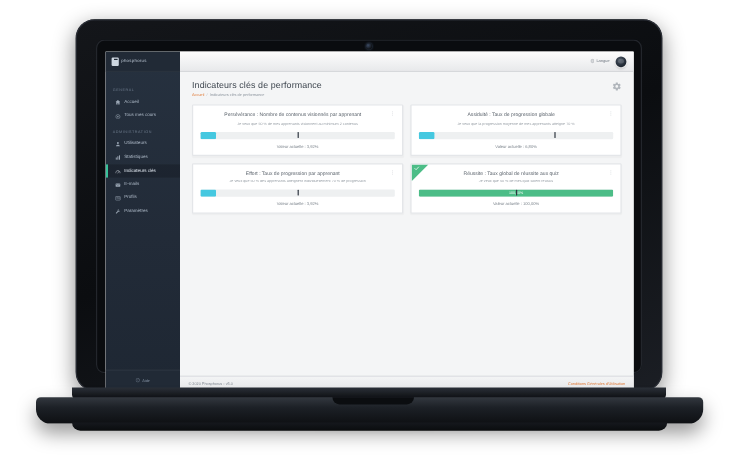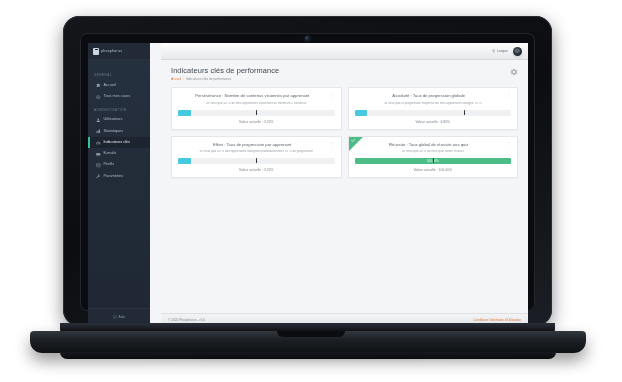--- a/index.html
+++ b/index.html
@@ -94,21 +94,21 @@
   .nav-item.active { background:rgba(0,0,0,0.18); border-left-color:#38c29a; color:#e3eaf2; }
   .nav-ico { width:4.5px; height:4.5px; flex:0 0 4.5px; opacity:.85; display:block; }
   .nav-label { line-height:1; }
 
   .sidebar-footer {
     height:17px; display:flex; align-items:center; justify-content:center; gap:2px;
     font-size:3.2px; color:#8593a4; border-top:1px solid rgba(255,255,255,0.05);
     background:#212a36;
   }
 
-  .main { flex:1 1 auto; height:100%; display:flex; flex-direction:column; background:#f4f5f6; min-width:0;padding-left:11px; }
+  .main { flex:1 1 auto; height:100%; display:flex; flex-direction:column; background:#f4f5f6; min-width:0; }
 
   .topbar {
     height:17px; flex:0 0 17px;
     background: linear-gradient(180deg,#fdfdfd 0%, #e8e9eb 100%);
     border-bottom:1px solid #d6d8db;
     display:flex; align-items:center; justify-content:flex-end;
     padding-right:6px; gap:5px;
   }
   .topbar-link { font-size:3.3px; color:#6a727c; display:flex; align-items:center; gap:1.5px; white-space:nowrap; }
   .globe-ico { width:3.6px; height:3.6px; display:block; opacity:.7; }

